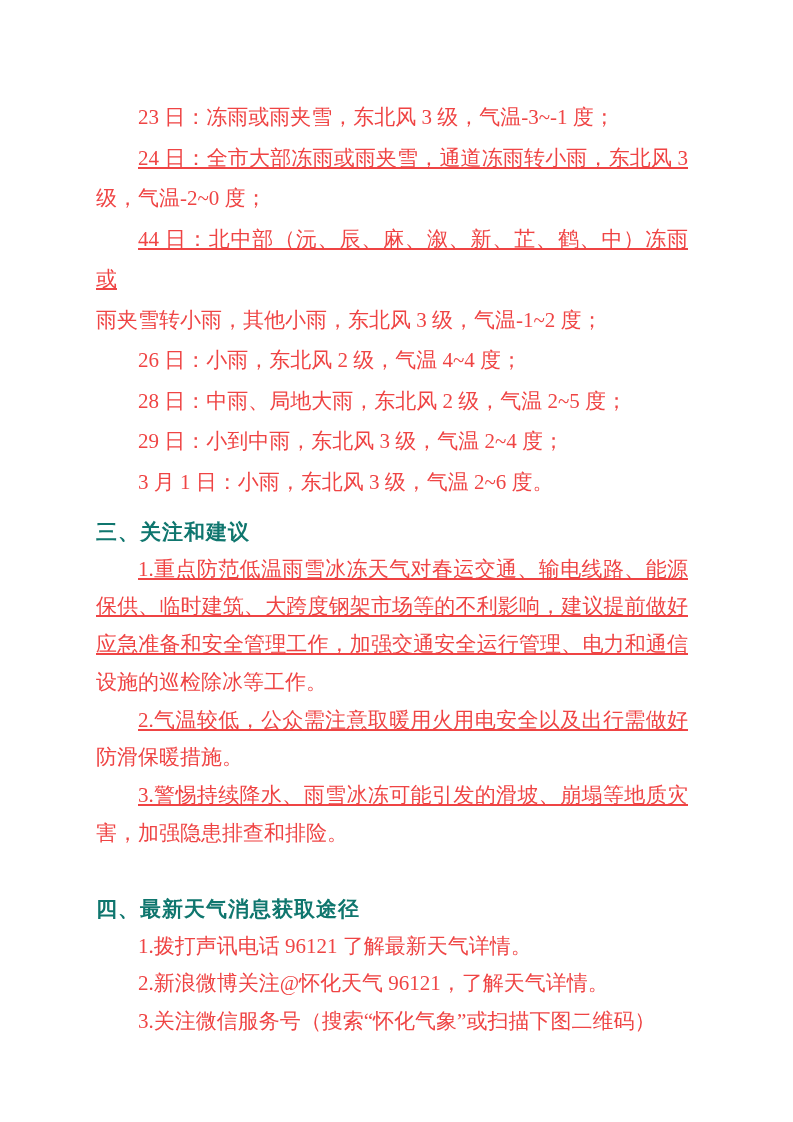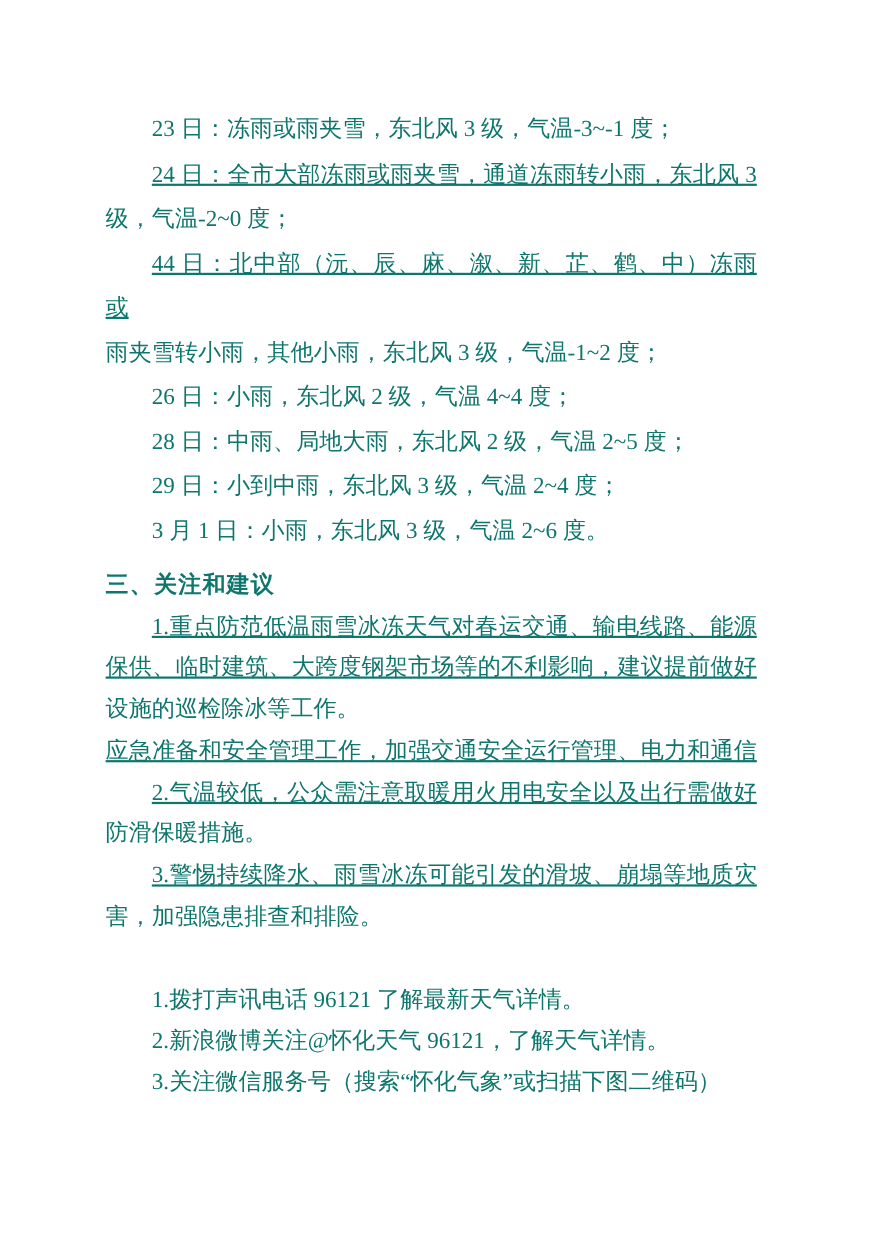--- a/index.html
+++ b/index.html
@@ -17,21 +17,21 @@
   }
   .content {
     box-sizing: border-box;
     padding: 97px 105px 0 96px;
     color: #141414;
   }
   section { display: block; }
   p.line {
     margin: 0;
     font-size: 21px;
-    color: #0f766e;
+    color: #ef4444;
     white-space: nowrap;
   }
   .forecast p.line { line-height: 40.5px; }
   .advisory p.line, .channels p.line { line-height: 37.7px; }
   p.line.indent { text-indent: 42px; }
   p.line.stretch {
     white-space: normal;
     text-align: justify;
     text-align-last: justify;
     text-justify: inter-character;
@@ -67,30 +67,31 @@
         <p class="line indent">29 日：小到中雨，东北风 3 级，气温 2~4 度；</p>
         <p class="line indent">3 月 1 日：小雨，东北风 3 级，气温 2~6 度。</p>
       </section>
 
     <h2 class="heading heading-advisory">三、关注和建议</h2>
 
     <section class="advisory">
 
     <p class="line indent stretch">1.重点防范低温雨雪冰冻天气对春运交通、输电线路、能源</p>
         <p class="line stretch">保供、临时建筑、大跨度钢架市场等的不利影响，建议提前做好</p>
+        <p class="line stretch">应急准备和安全管理工作，加强交通安全运行管理、电力和通信</p>
         <p class="line">设施的巡检除冰等工作。</p>
-        <p class="line stretch">应急准备和安全管理工作，加强交通安全运行管理、电力和通信</p>
         <p class="line indent stretch">2.气温较低，公众需注意取暖用火用电安全以及出行需做好</p>
         <p class="line">防滑保暖措施。</p>
         <p class="line indent stretch">3.警惕持续降水、雨雪冰冻可能引发的滑坡、崩塌等地质灾</p>
         <p class="line">害，加强隐患排查和排险。</p>
       </section>
 
     <div class="blank-line"></div>
 
+    <h2 class="heading heading-channels">四、最新天气消息获取途径</h2>
 
     <section class="channels">
 
     <p class="line indent">1.拨打声讯电话 96121 了解最新天气详情。</p>
         <p class="line indent">2.新浪微博关注@怀化天气 96121，了解天气详情。</p>
         <p class="line indent">3.关注微信服务号（搜索“怀化气象”或扫描下图二维码）</p>
       </section>
 
   </div>
 </div>

